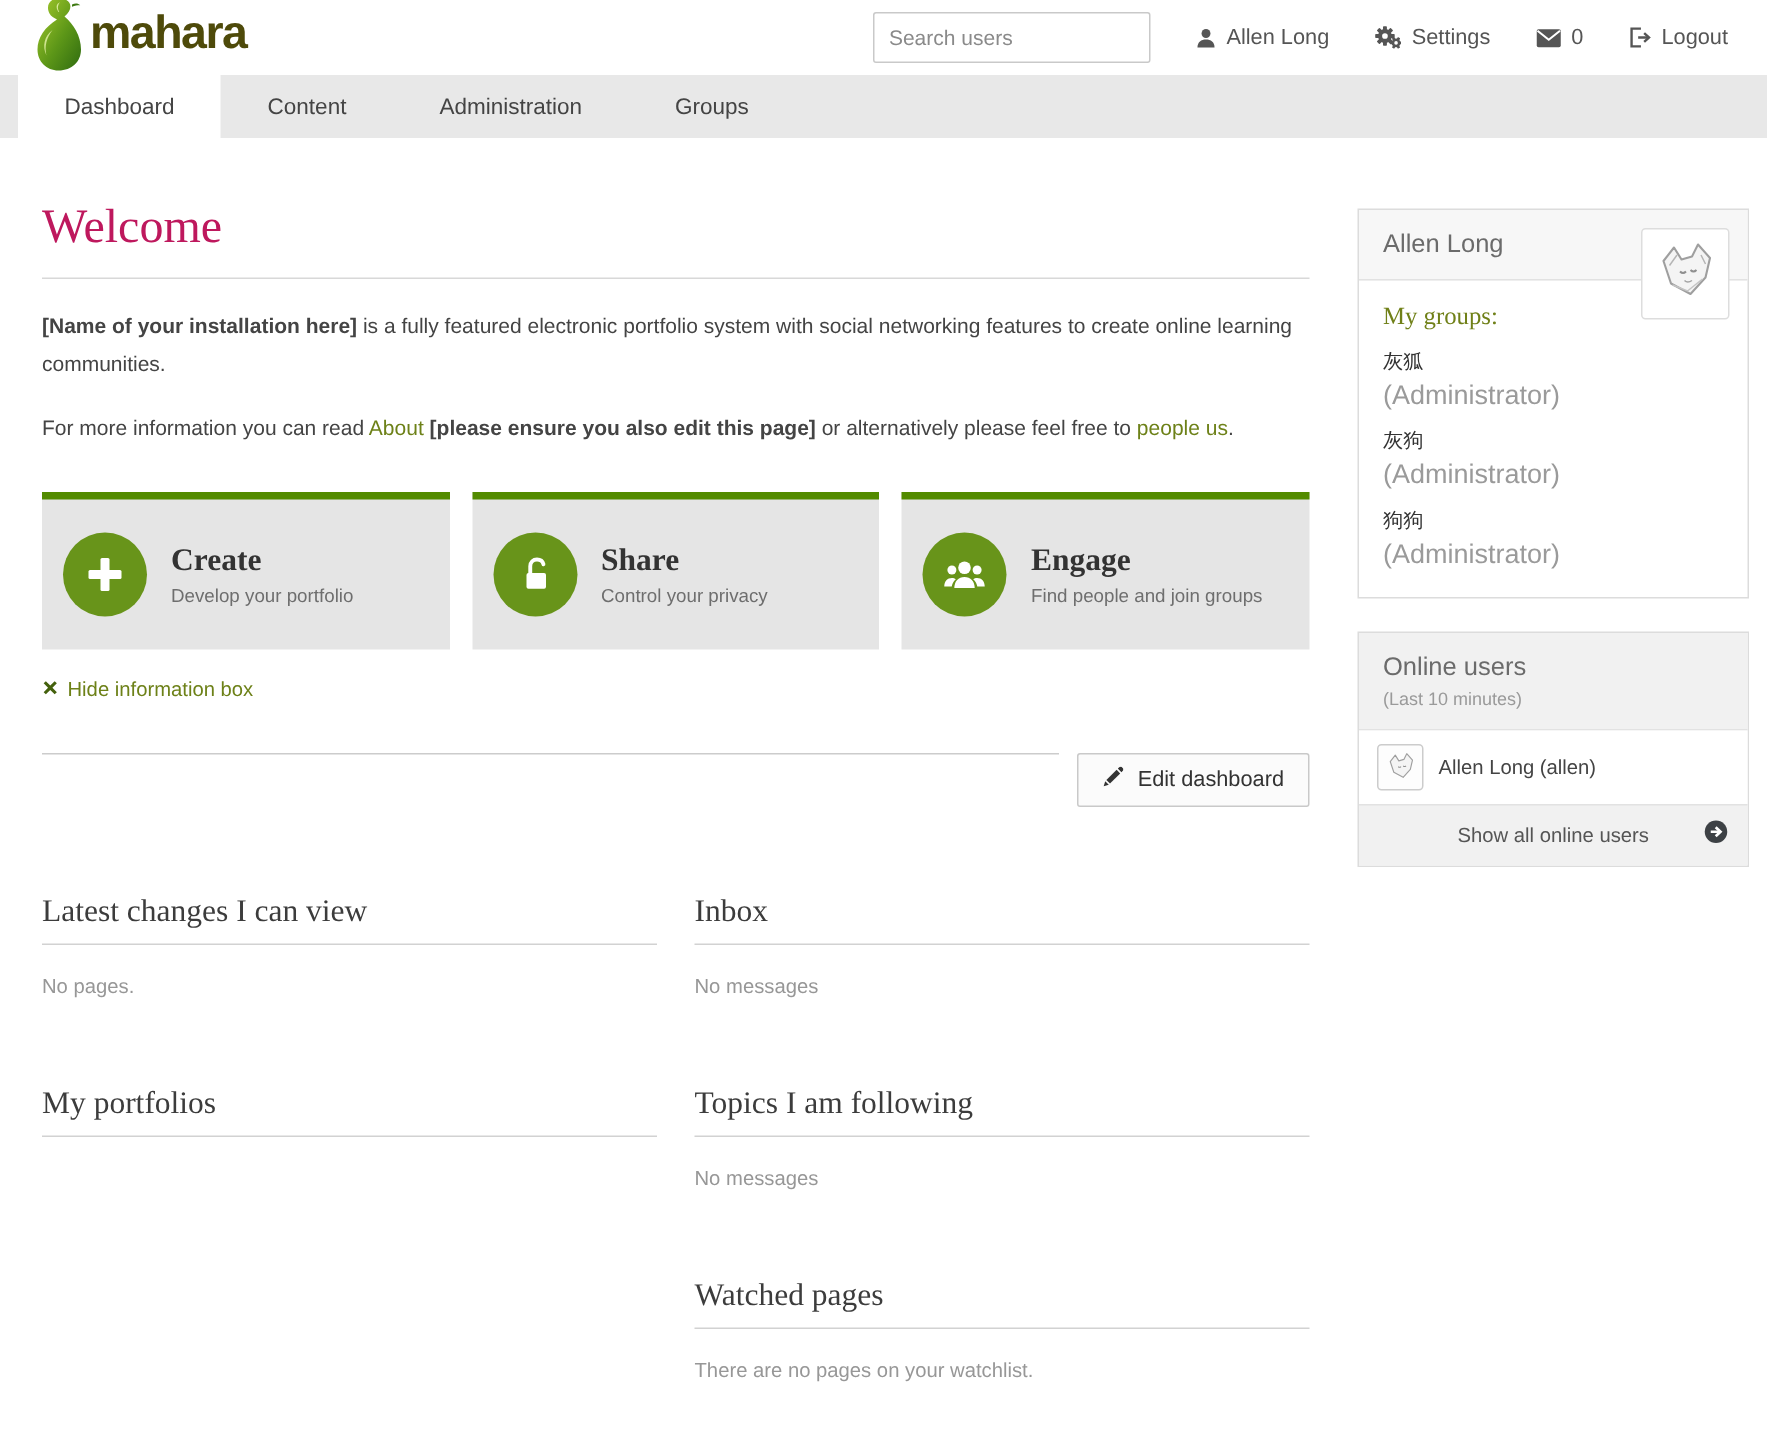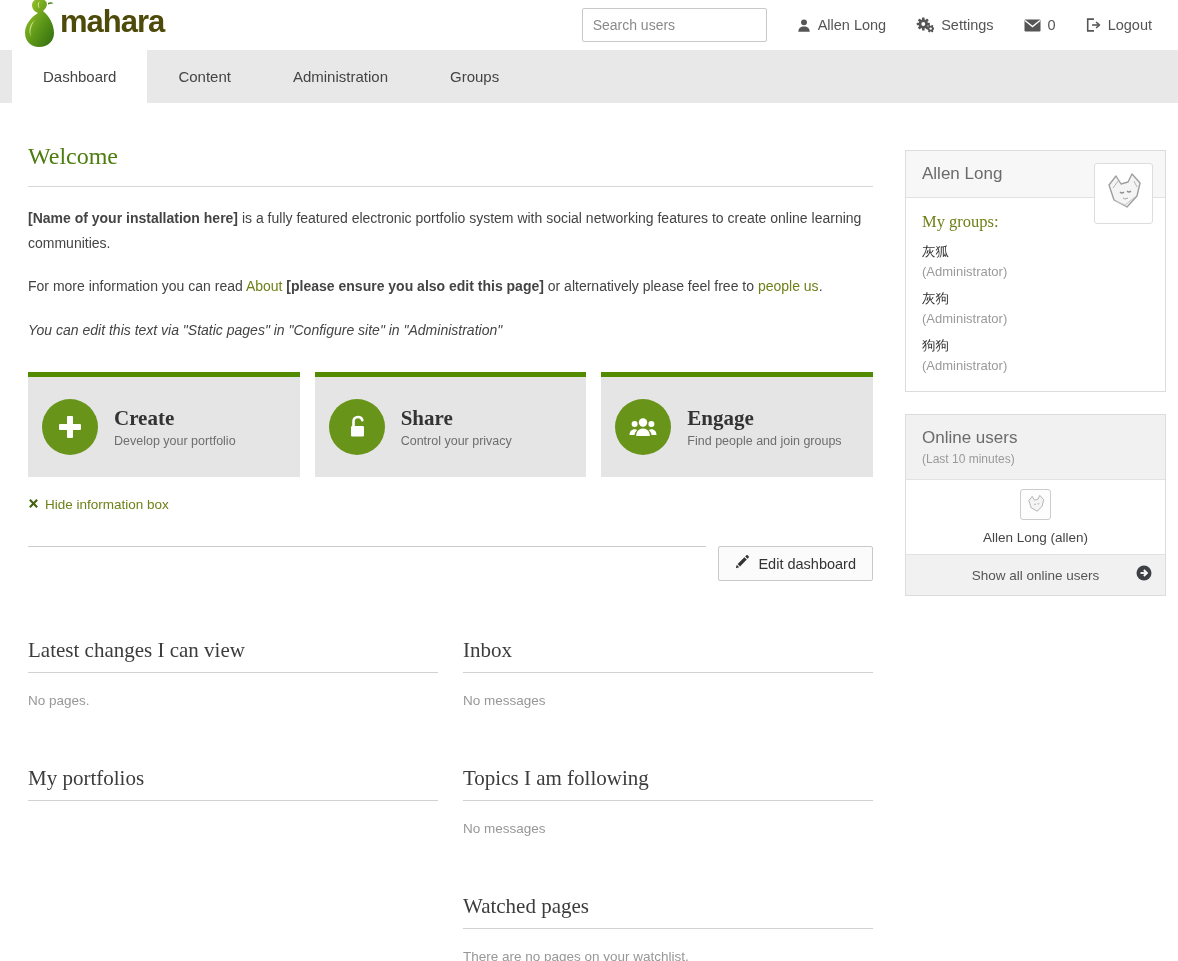--- a/index.html
+++ b/index.html
@@ -28,38 +28,38 @@
     font-family: inherit;
   }
   .search-input::placeholder { color: #8a8a8a; }
   .top-link {
     display: flex; align-items: center; gap: 7px; color: #555; font-size: 14.5px;
   }
   .top-link svg { display: block; }
 
   
   .mainnav {
-    background: #e8e8e8; height: 53px; display: flex; align-items: stretch;
+    background: #e8e8e8; height: 42px; display: flex; align-items: stretch;
     padding-left: 12px;
   }
   .nav-tab {
     display: flex; align-items: center; padding: 0 31px; font-size: 15px;
     color: #444;
   }
   .nav-tab.active { background: #fff; }
 
   
   .content { display: flex; padding: 0 12px 0 28px; }
   .main { width: 845px; margin-right: 32px; }
   .sidebar { width: 261px; margin-top: 47px; }
 
   
   h1.page-title {
     font-family: "Liberation Serif", "DejaVu Serif", serif; font-weight: normal;
-    font-size: 24px; color: #4d7c0f; margin-top: 40px; padding-bottom: 16px;
+    font-size: 32px; color: #be185d; margin-top: 40px; padding-bottom: 16px;
     border-bottom: 1px solid #d8d8d8;
   }
   .main p { font-size: 14px; line-height: 1.75; margin-top: 19px; color: #444; }
   .main p a { color: #6d8118; }
   .edit-note { font-style: italic; color: #4a4a4a; }
 
   
   .cards { display: flex; gap: 15px; margin-top: 30px; }
   .card {
     flex: 1; background: #e5e5e5; border-top: 5px solid #538b00;
@@ -119,26 +119,25 @@
     background: #fff; border: 1px solid #ddd; border-radius: 3px;
     display: flex; align-items: center; justify-content: center; z-index: 2;
   }
   .panel-body { padding: 14px 16px 18px; }
   .groups-title {
     font-family: "Liberation Serif", "DejaVu Serif", serif;
     font-size: 16.5px; color: #708018; margin-bottom: 4px; font-weight: normal;
   }
   .group-item { margin-top: 11px; }
   .group-name { font-size: 13.5px; color: #333; display: block; }
-  .group-role { font-size: 13px; color: #9a9a9a; margin-top: 3px; }
+  .group-role { font-size: 18px; color: #9a9a9a; margin-top: 3px; }
 
   .online-row {
     display: flex; align-items: center; gap: 10px; padding: 9px 12px;
     background: #fff;
-    flex-direction: column;
   }
   .avatar-small {
     width: 31px; height: 31px; border: 1px solid #ccc; border-radius: 3px;
     background: #fdfdfd; display: flex; align-items: center;
     justify-content: center; flex: none;
   }
   .online-name { font-size: 13.5px; color: #444; }
   .panel-footer {
     background: #f1f1f1; border-top: 1px solid #e2e2e2; padding: 11px 14px;
     position: relative; text-align: center;
@@ -239,21 +238,20 @@
 
 <div class="content">
 
   <div class="main">
     <h1 class="page-title">Welcome</h1>
 
     <p><strong>[Name of your installation here]</strong><span> is a fully featured electronic portfolio system with social networking features to create online learning communities.</span></p>
 
     <p><span>For more information you can read </span><a>About</a><strong> [please ensure you also edit this page]</strong><span> or alternatively please feel free to </span><a>people us</a><span>.</span></p>
 
-    <p class="edit-note">You can edit this text via "Static pages" in "Configure site" in "Administration"</p>
 
     <div class="cards">
       <div class="card">
         <div class="card-circle">
           <svg width="28" height="28" viewBox="0 0 28 28" fill="#fff">
             <rect x="11" y="3" width="6" height="22" rx="1"></rect>
             <rect x="3" y="11" width="22" height="6" rx="1"></rect>
           </svg>
         </div>
         <div>

